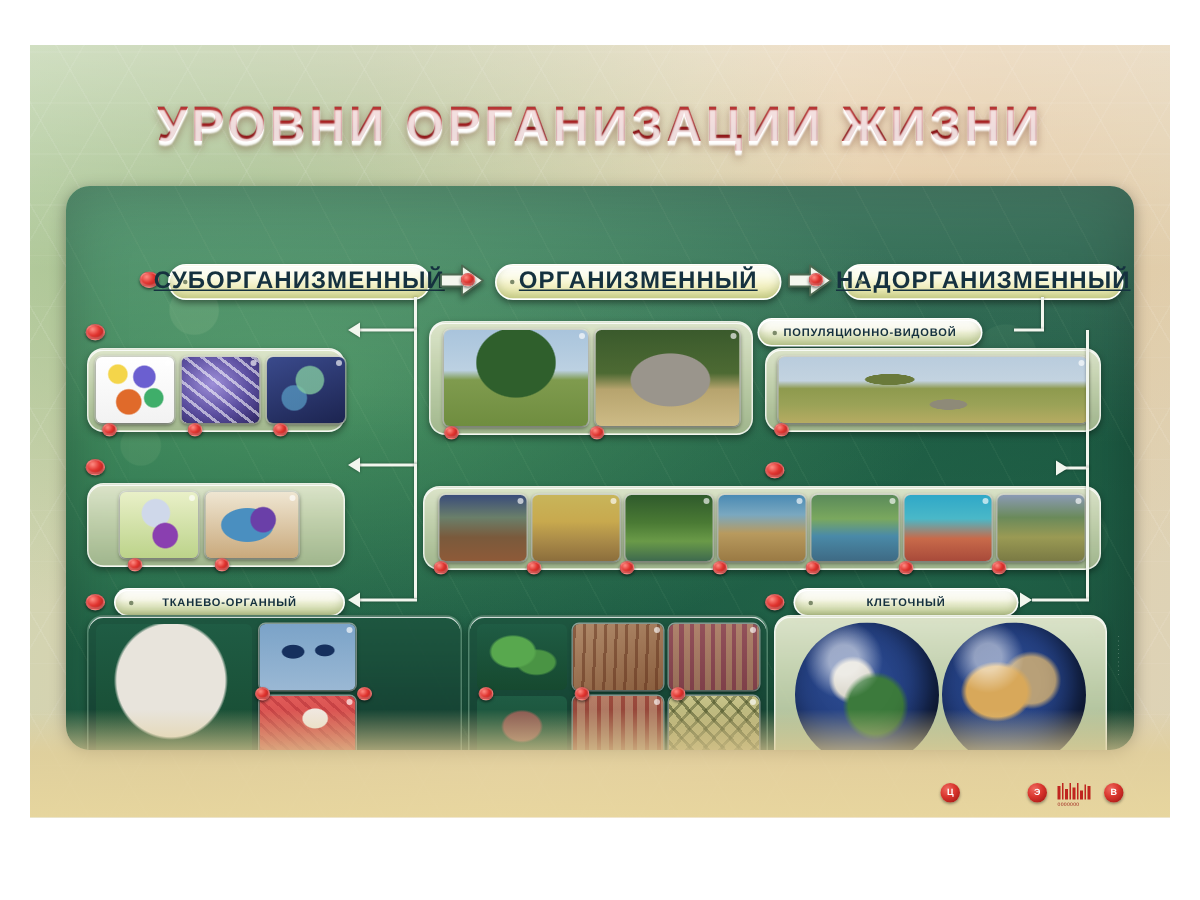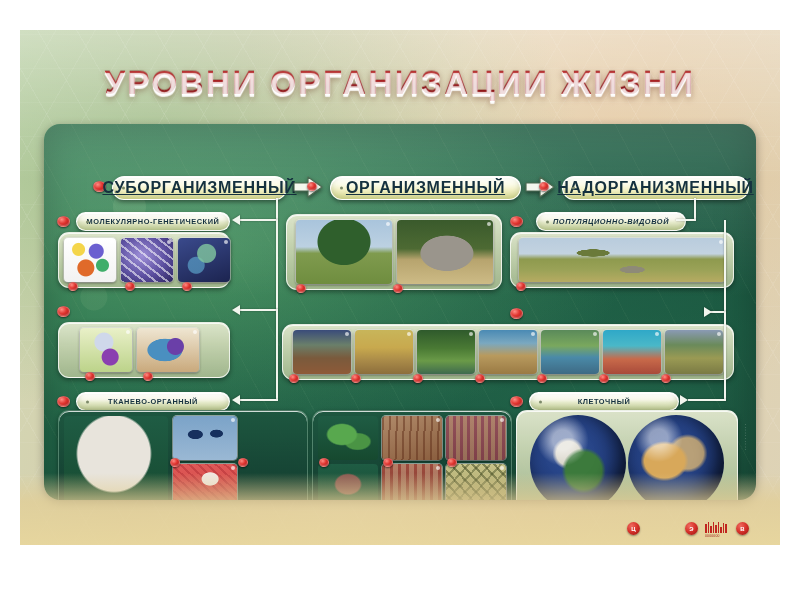--- a/index.html
+++ b/index.html
@@ -211,24 +211,20 @@
         <path d="M1,8 L15,8 L15,2 L29,12 L15,22 L15,16 L1,16 Z" fill="#f4f7ee" stroke="#4d6a52" stroke-width="1.2" stroke-linejoin="round"></path>
       </svg>
       <div class="pin sm" style="left:495px;top:58px;"></div>
 
       <div class="cap major" style="left:518px;top:52px;width:185px;">
         <span class="dot"></span>
         <span>НАДОРГАНИЗМЕННЫЙ</span>
       </div>
 
       <div class="pin" style="left:13px;top:92px;"></div>
-      <div class="cap minor" style="left:32px;top:88px;width:152px;">
-        <span class="dot"></span>
-        <span>МОЛЕКУЛЯРНО-ГЕНЕТИЧЕСКИЙ</span>
-      </div>
 
       <div class="conn v" style="left:232px;top:74px;height:22px;"></div>
       <div class="conn h" style="left:196px;top:95px;width:38px;"></div>
       <div class="arrowhead left" style="left:188px;top:91px;"></div>
 
       <div class="panel" style="left:14px;top:108px;width:172px;height:56px;">
         <div class="thumb" style="width:52px;height:44px;background:
                radial-gradient(circle at 28% 26%, #f4d54a 0 6px, transparent 7px),
                radial-gradient(circle at 62% 30%, #6b5fd0 0 7px, transparent 8px),
                radial-gradient(circle at 42% 68%, #e06a2a 0 8px, transparent 9px),
@@ -292,21 +288,21 @@
         <div class="thumb" style="width:96px;height:64px;background:
                radial-gradient(ellipse at 52% 52%, #9a958c 0 26px, transparent 27px),
                linear-gradient(180deg,#3a5a2c 0%,#4d6a33 45%,#b7a46e 62%,#cdbb86 100%);">
           <div class="corner"></div>
         </div>
       </div>
       <div class="pin sm" style="left:252px;top:160px;"></div>
       <div class="pin sm" style="left:349px;top:160px;"></div>
 
       <div class="pin" style="left:466px;top:92px;"></div>
-      <div class="cap minor" style="left:492px;top:88px;width:148px;font-style:italic;">
+      <div class="cap minor" style="left:461px;top:88px;width:148px;">
         <span class="dot"></span>
         <span>ПОПУЛЯЦИОННО-ВИДОВОЙ</span>
       </div>
       <div class="conn v" style="left:650px;top:74px;height:22px;"></div>
       <div class="conn h" style="left:632px;top:95px;width:20px;"></div>
 
       <div class="panel" style="left:466px;top:108px;width:224px;height:56px;justify-content:center;">
         <div class="thumb" style="width:206px;height:44px;background:
                radial-gradient(ellipse at 36% 34%, #6a7a3a 0 16px, transparent 17px),
                radial-gradient(ellipse at 55% 72%, #8e8a78 0 12px, transparent 13px),

